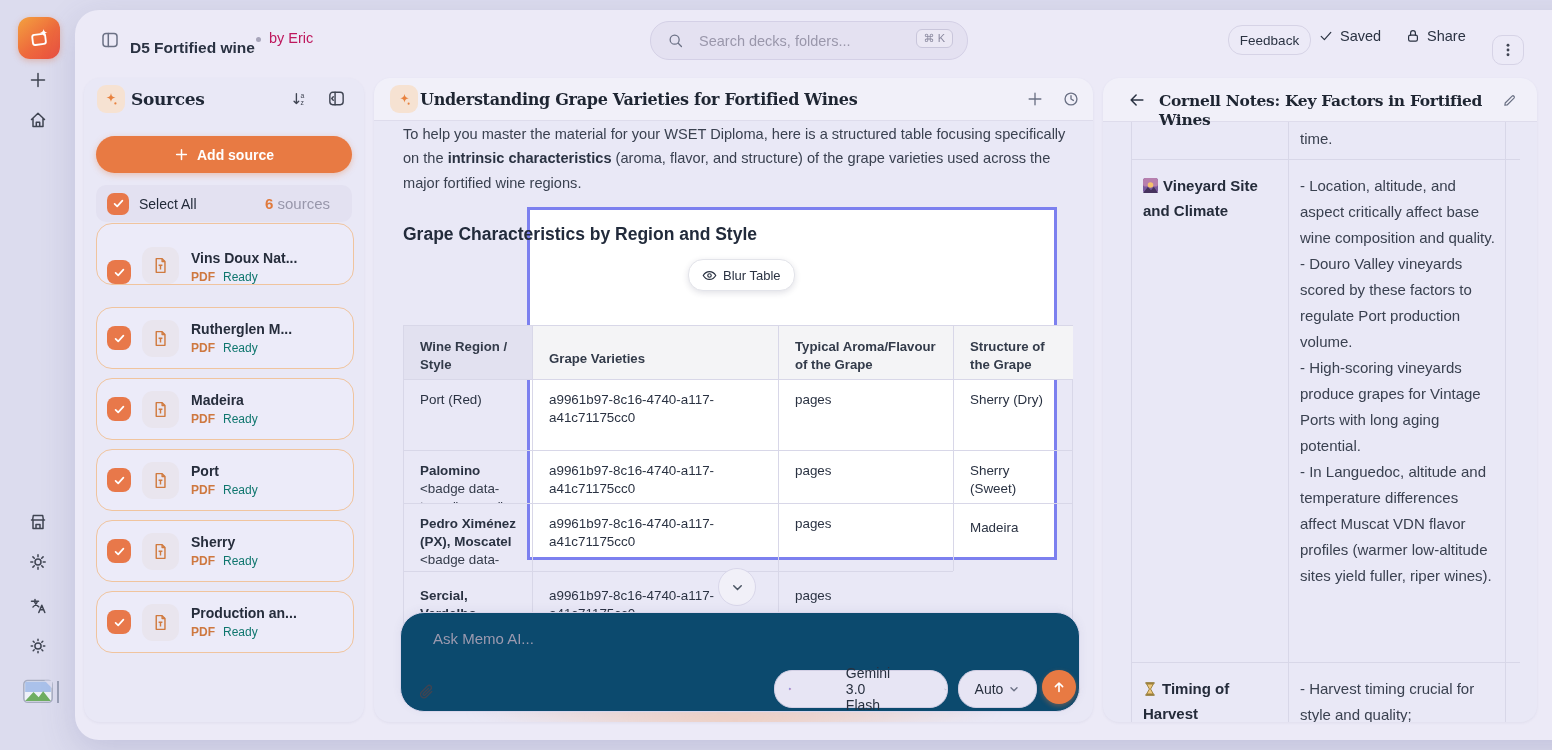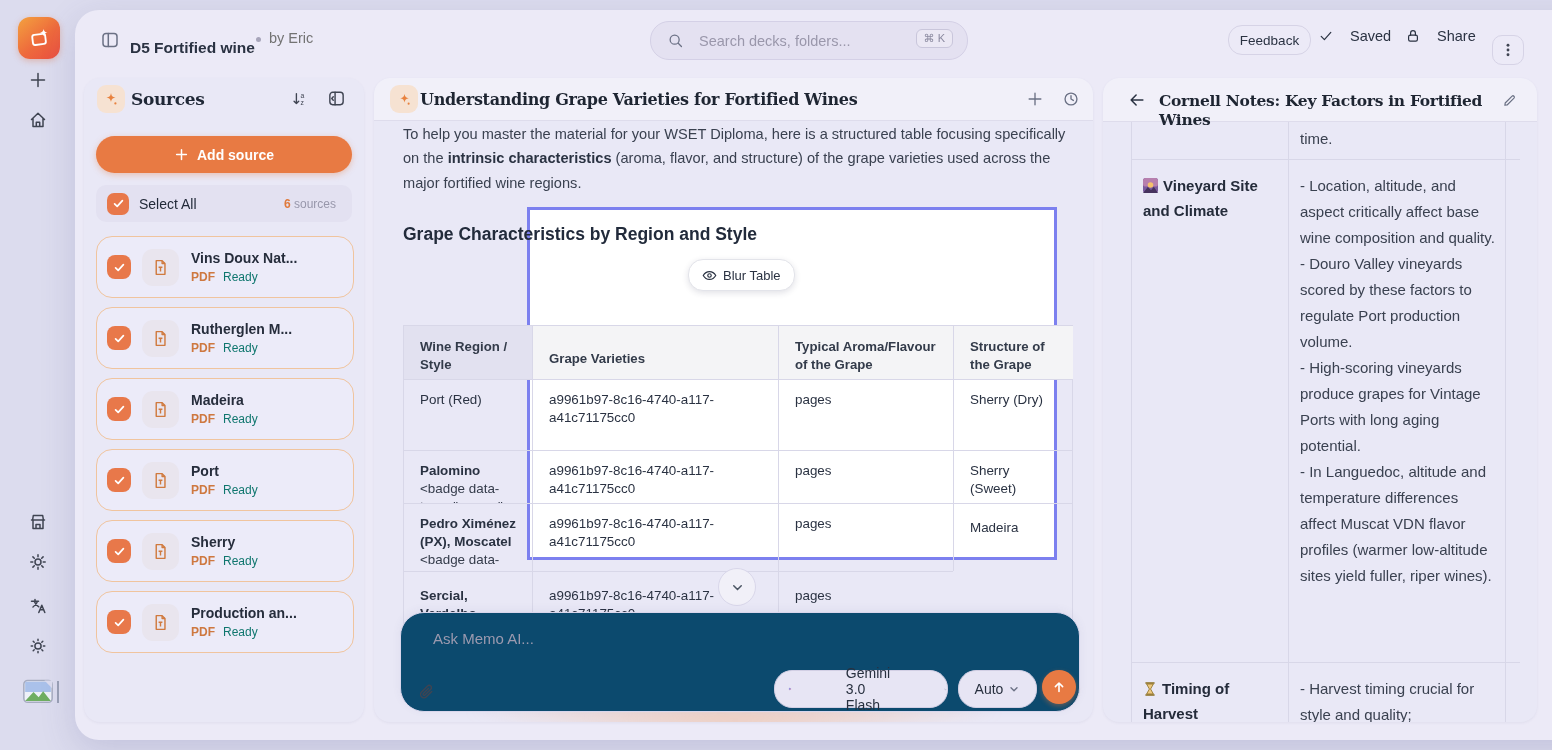--- a/index.html
+++ b/index.html
@@ -24,29 +24,29 @@
   .avatar-broken{position:absolute;left:20px;top:674px;width:36px;height:36px;}
   .avatar-caret{position:absolute;left:57px;top:681px;width:1.5px;height:22px;background:#9aa0b5;}
 
   
   .window{position:absolute;left:75px;top:10px;width:1524px;height:730px;border-radius:24px;
     background:#eceaf7;box-shadow:0 10px 35px rgba(80,80,140,.18);}
 
   
   .tb-title{position:absolute;left:130px;top:29px;font-size:15.5px;font-weight:700;color:#2a3242;}
   .tb-dot{position:absolute;left:256px;top:37px;width:5px;height:5px;border-radius:50%;background:#a7a5ba;}
-  .tb-byline{position:absolute;left:269px;top:30px;font-size:14.5px;color:#737373;}
+  .tb-byline{position:absolute;left:269px;top:30px;font-size:14.5px;color:#be185d;}
   .search{position:absolute;left:650px;top:21px;width:316px;height:37px;border-radius:19px;
     background:#e4e1f1;border:1px solid #d4d0e6;display:flex;align-items:center;cursor:text;}
   .search-text{margin-left:48px;font-size:14.5px;color:#9a97ab;}
   .kbd{position:absolute;right:14px;top:7px;padding:2px 7px;border:1px solid #c9c6db;border-radius:6px;
     font-size:11px;color:#8b8aa0;background:rgba(255,255,255,.25);}
   .pill-btn{position:absolute;border:1px solid #d6d3e6;border-radius:14px;background:transparent;
     display:flex;align-items:center;justify-content:center;font-size:13.5px;color:#2a3242;cursor:pointer;}
-  .tb-item{position:absolute;display:flex;align-items:center;gap:16px;font-size:14.5px;color:#2a3242;cursor:pointer;}
+  .tb-item{position:absolute;display:flex;align-items:center;gap:6px;font-size:14.5px;color:#2a3242;cursor:pointer;}
   .more-btn{position:absolute;left:1417px;top:25px;width:30px;height:28px;border:1px solid #d6d3e6;
     border-radius:10px;display:flex;align-items:center;justify-content:center;cursor:pointer;}
 
   
   .panel{position:absolute;border-radius:16px;background:#e9e8f6;box-shadow:0 1px 3px rgba(70,70,120,.07);}
   .panel-head{position:absolute;left:0;top:0;right:0;height:42px;background:#f1f0f9;
     border-bottom:1px solid #dedcec;border-radius:16px 16px 0 0;}
   .chip{position:absolute;width:28px;height:28px;border-radius:9px;background:#f6e2d2;
     display:flex;align-items:center;justify-content:center;}
 
@@ -233,27 +233,27 @@
       <span>Add source</span>
     </div>
 
     <div class="selall">
       <div class="checkbox" style="margin-left:11px;">
         <svg width="13" height="13" viewBox="0 0 20 20" style="stroke:#fff;fill:none;stroke-width:2.6;stroke-linecap:round;stroke-linejoin:round;">
             <path d="M4 10.5l4 4 8-9"></path>
           </svg>
       </div>
       <span style="margin-left:10px;font-size:14px;font-weight:500;color:#222a39;">Select All</span>
-      <span style="margin-left:auto;margin-right:16px;font-size:12px;color:#9897ab;">
+      <span style="margin-left:auto;margin-right:22px;font-size:15px;color:#9897ab;">
         <b style="color:#e07a3c;font-weight:700;">6</b>
         <span>sources</span>
       </span>
     </div>
 
-    <div class="src-card" style="top:158px;">
+    <div class="src-card" style="top:145px;align-items:flex-end;">
       <div class="checkbox" style="width:24px;height:24px;border-radius:8px;margin-left:10px;">
           <svg width="13" height="13" viewBox="0 0 20 20" style="stroke:#fff;fill:none;stroke-width:2.6;stroke-linecap:round;stroke-linejoin:round;">
             <path d="M4 10.5l4 4 8-9"></path>
           </svg>
         </div>
       <div class="src-chip" style="margin-left:11px;">
           <svg width="19" height="19" viewBox="0 0 20 20" style="stroke:#d07a3e;fill:none;stroke-width:1.5;stroke-linejoin:round;">
             <path d="M5.5 2.8h6.2l3 3v11.4H5.5z"></path>
             <path d="M11.7 2.8v3h3"></path>
             <path d="M8 9.8h4M10 9.8v4.4"></path>

